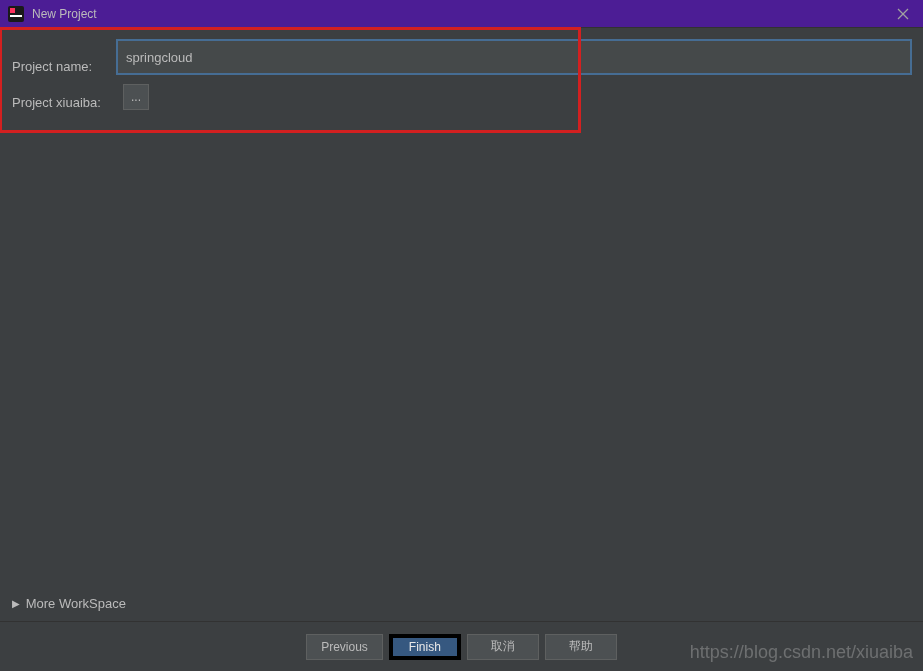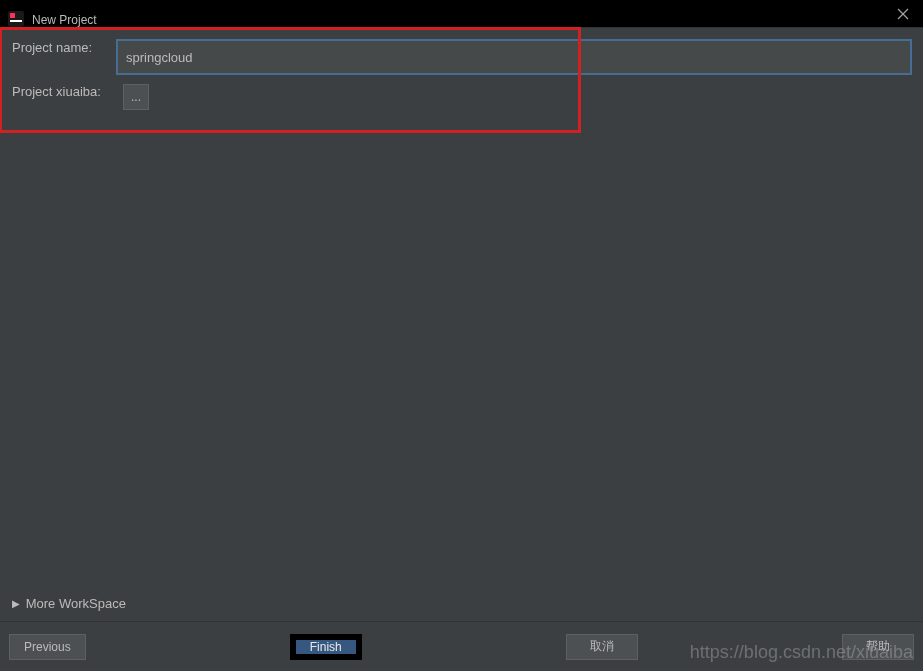--- a/index.html
+++ b/index.html
@@ -12,25 +12,25 @@
       height: 671px;
       background: #3c3f41;
       font-family: -apple-system, "Segoe UI", Arial, sans-serif;
       font-size: 13px;
       color: #bbbbbb;
       overflow: hidden;
       position: relative;
     }
     .titlebar {
       height: 28px;
-      background: #000000;
+      background: #4c1d95;
       border-bottom: 1px solid #323232;
       display: flex;
-      align-items: flex-end;
-      padding: 0 8px;
+      align-items: center;
+      padding: 12px 8px;
       position: relative;
     }
     .app-icon {
       width: 16px;
       height: 16px;
       margin-right: 8px;
       display: flex;
       align-items: center;
       justify-content: center;
     }
@@ -60,21 +60,21 @@
       border: 3px solid #d32020;
       top: -1px;
       left: -1px;
       width: 582px;
       height: 106px;
       pointer-events: none;
       z-index: 10;
     }
     .form-row {
       display: flex;
-      align-items: flex-start;
+      align-items: flex-end;
       margin-bottom: 10px;
     }
     .form-label {
       width: 105px;
       color: #bbbbbb;
       font-size: 13px;
       flex-shrink: 0;
     }
     .form-input {
       flex: 1;
@@ -121,40 +121,40 @@
     }
     .bottom-bar {
       position: absolute;
       bottom: 0;
       left: 0;
       right: 0;
       height: 50px;
       border-top: 1px solid #323232;
       display: flex;
       align-items: center;
-      justify-content: space-between;
+      justify-content: center;
       padding: 0 9px;
       gap: 6px;
     }
     .btn {
       height: 26px;
       min-width: 72px;
       padding: 0 14px;
       background: #4c5052;
       border: 1px solid #5e6060;
       color: #bbbbbb;
       font-size: 12px;
       cursor: pointer;
       display: flex;
       align-items: center;
       justify-content: center;
     }
     .btn.primary {
       background: #365880;
-      border: 6px solid #000000;
+      border: 4px solid #000000;
       color: #e8e8e8;
       font-weight: 500;
     }
     .watermark {
       position: absolute;
       bottom: 8px;
       right: 10px;
       color: rgba(200, 200, 200, 0.35);
       font-size: 18px;
       pointer-events: none;

